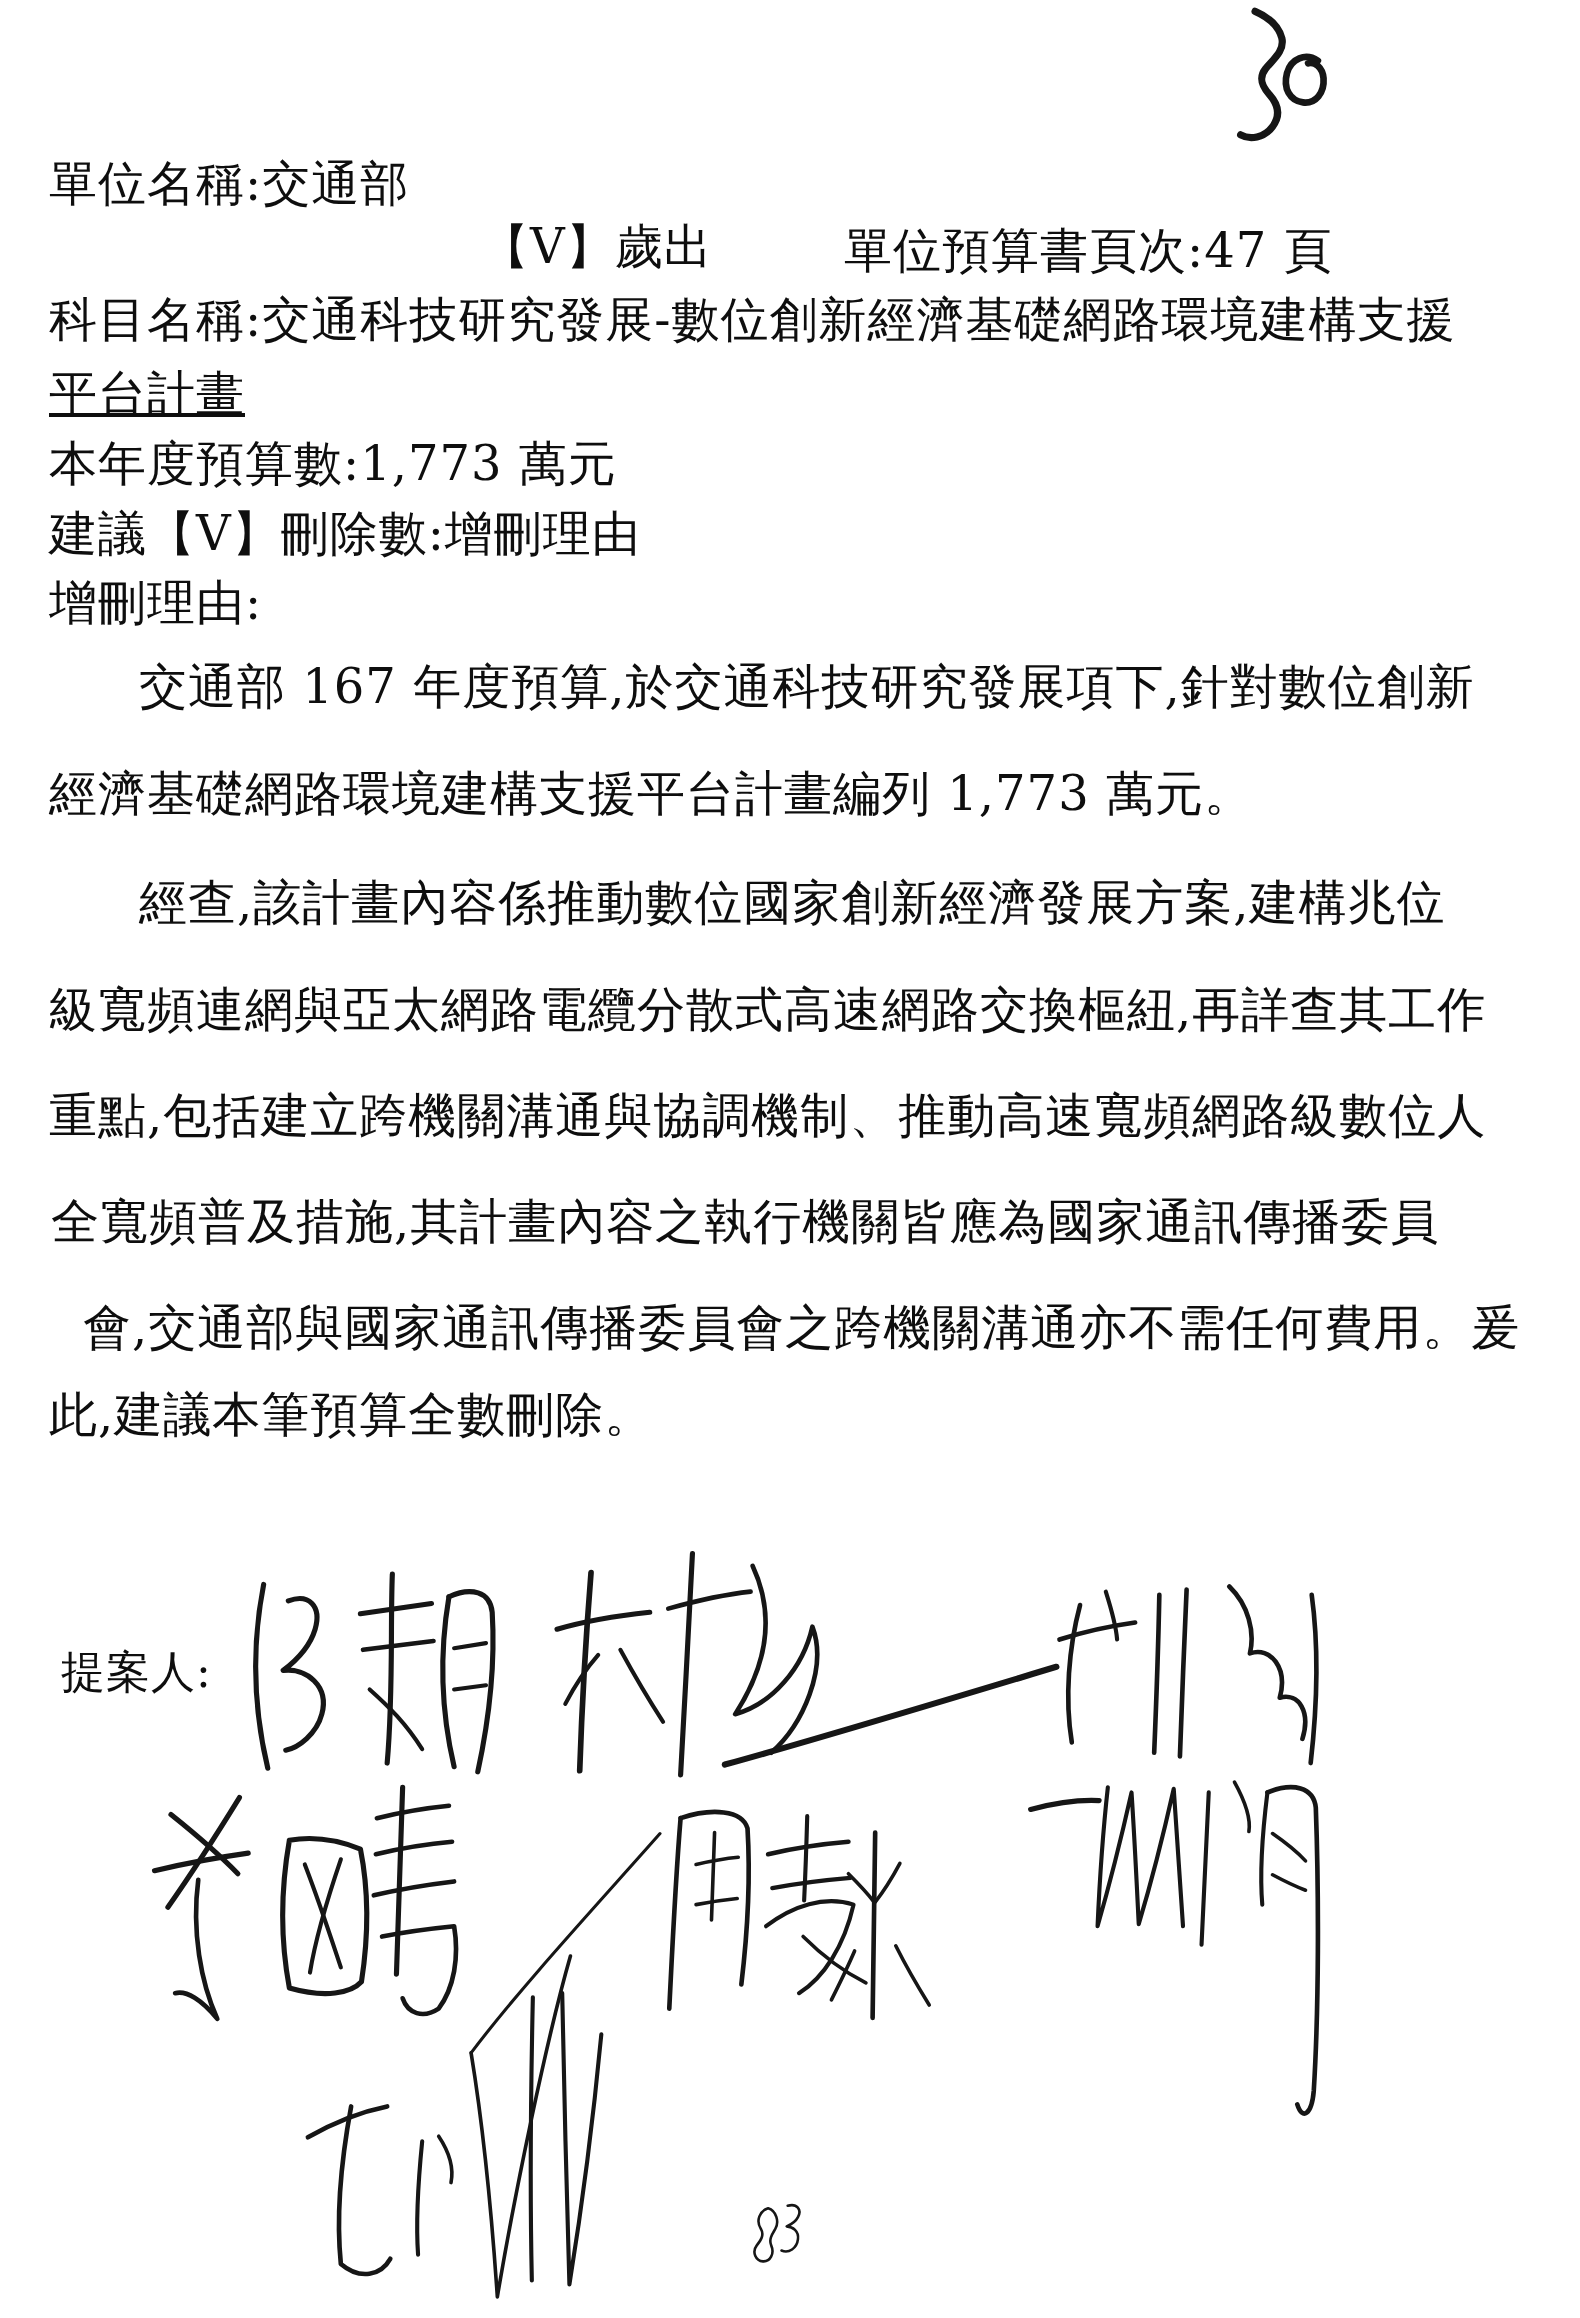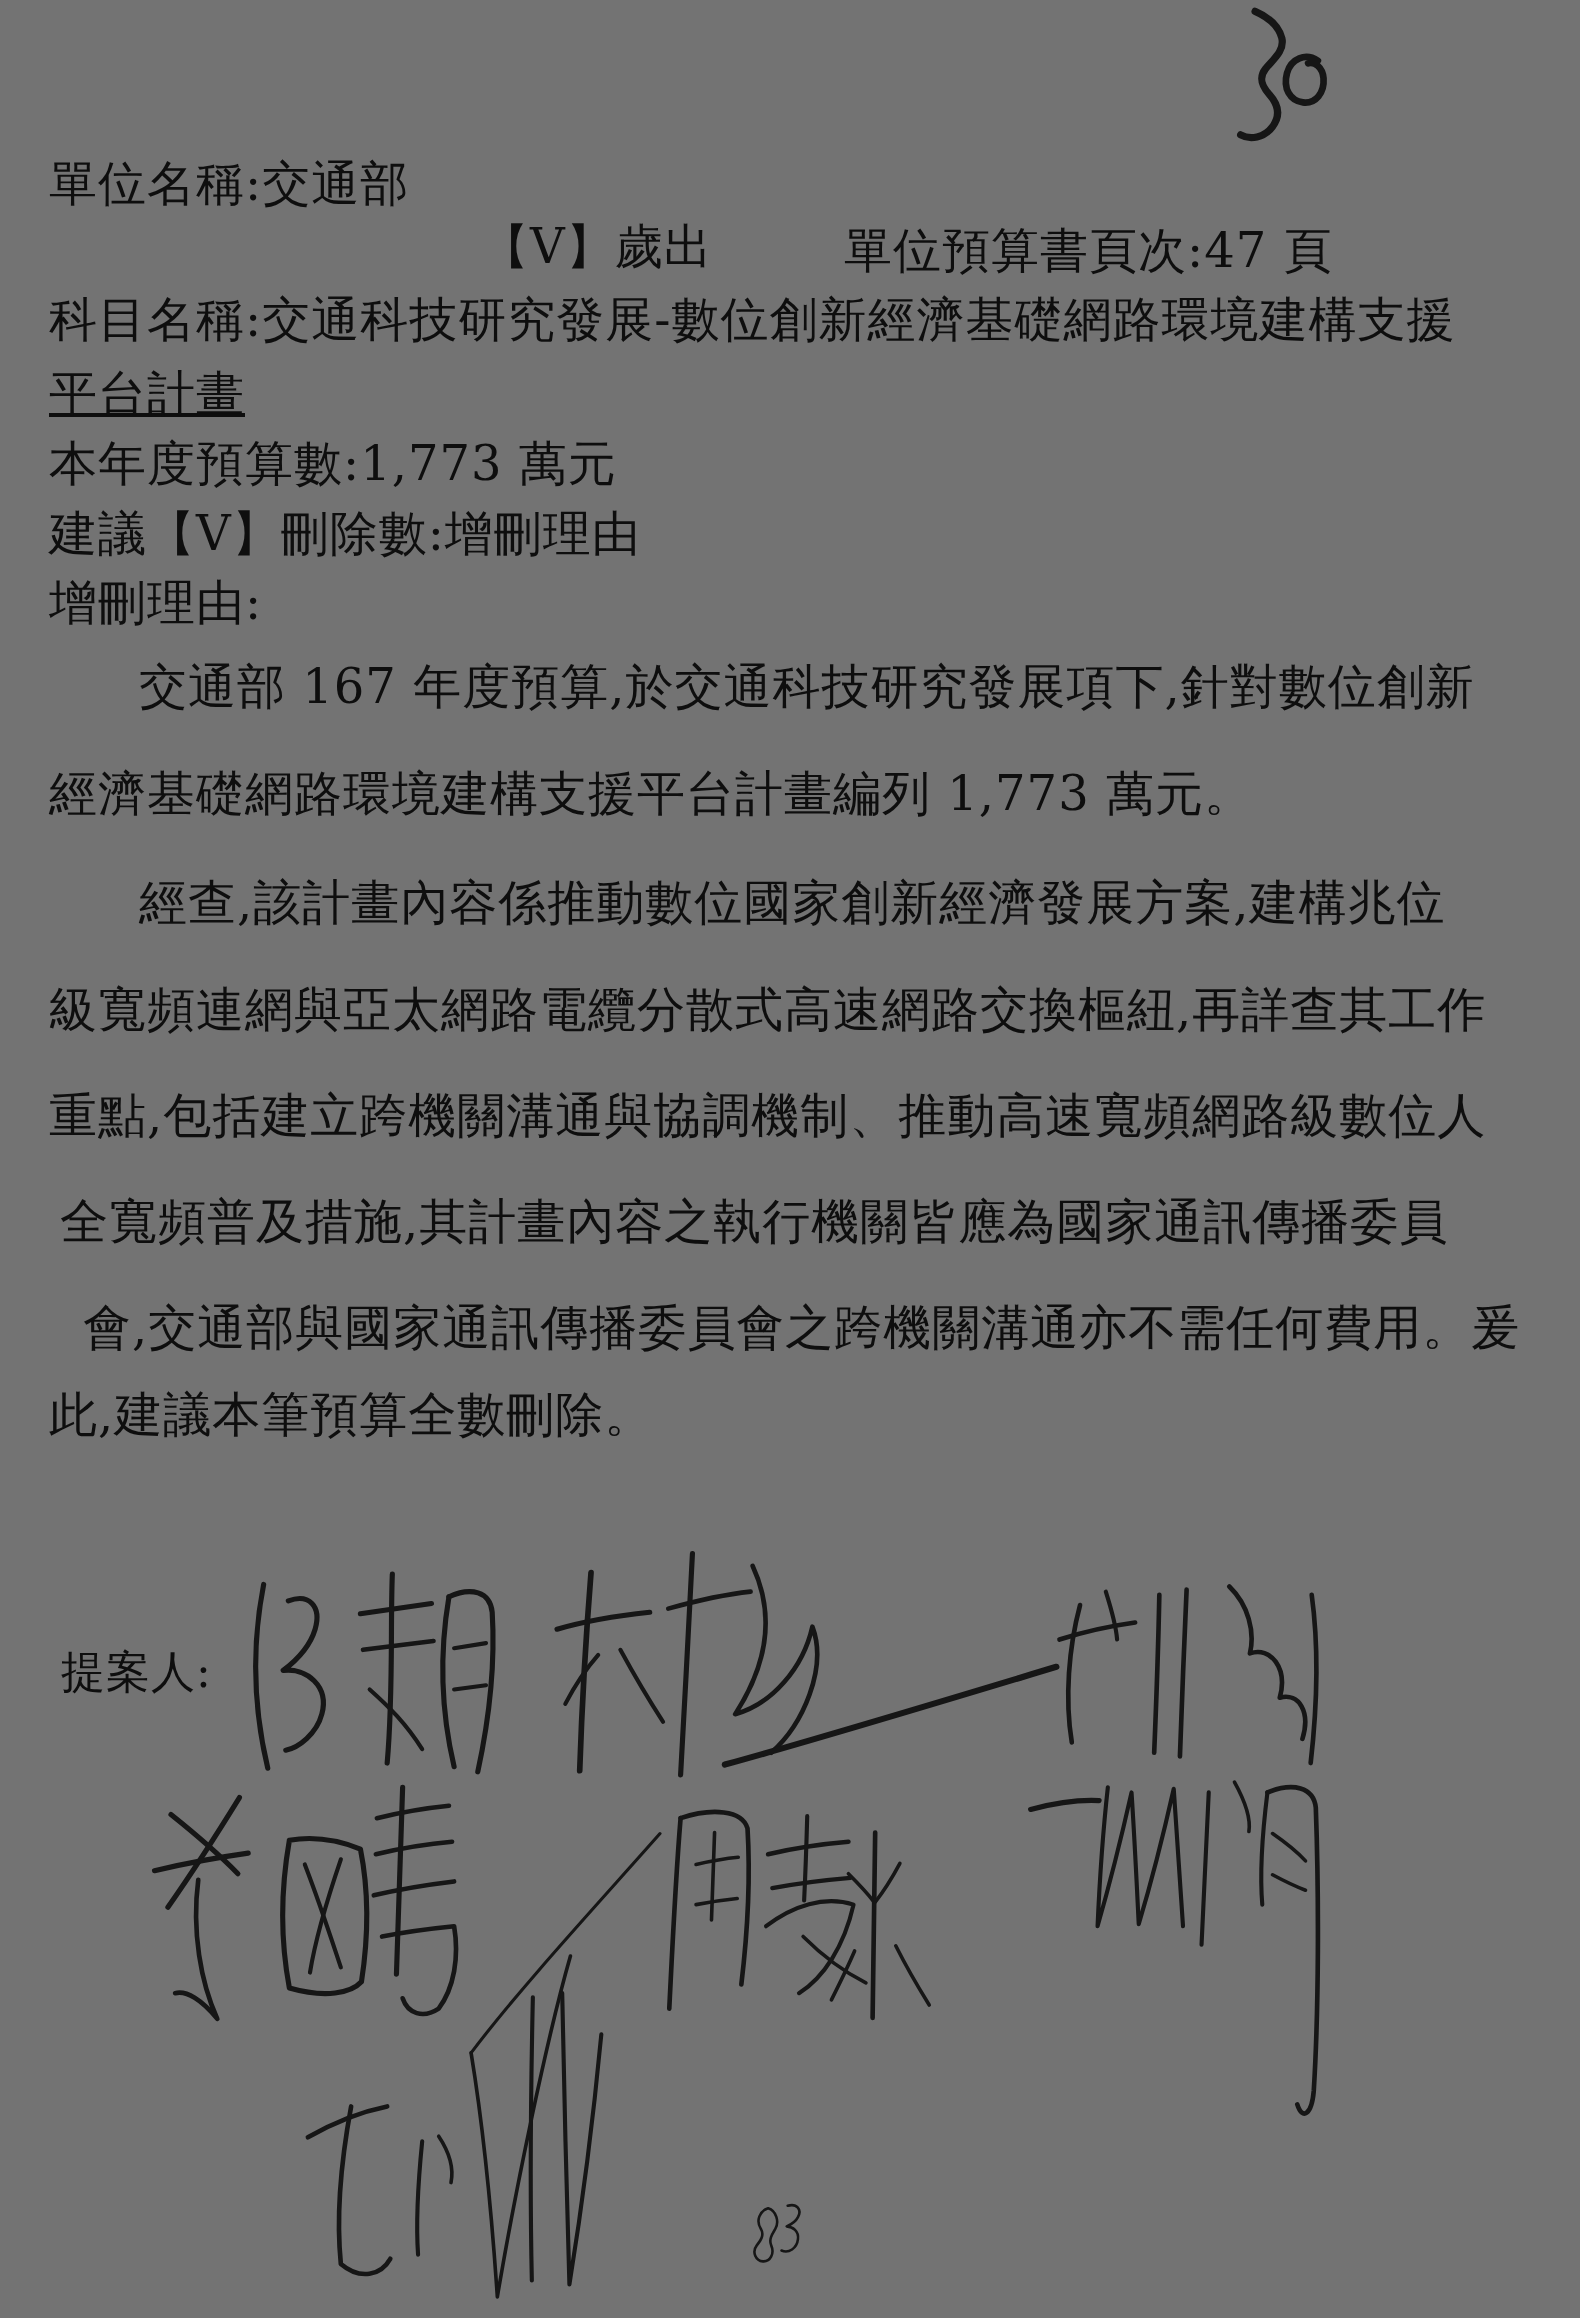--- a/index.html
+++ b/index.html
@@ -1,19 +1,19 @@
 <!DOCTYPE html>
 <html style="font-size:8.2px"><head>
 <meta charset="utf-8">
 <style>
   html,body{margin:0;padding:0;background:#e8e8e8;}
   .page{
     position:relative;
     width:1581px;height:2319px;
-    background:#737373;
+    background:#ffffff;
     overflow:hidden;
     font-family:"DejaVu Serif","Liberation Serif",serif;
     color:#0e0e0e;
   }
   .pline{
     position:absolute;
     font-size:48px;
     letter-spacing:1px;
     white-space:nowrap;
     line-height:1.25;
@@ -36,21 +36,21 @@
   <div class="pline" style="left:49px;top:363px;text-decoration:underline;">平台計畫</div>
   <div class="pline" style="left:49px;top:433px;">本年度預算數:1,773 萬元</div>
   <div class="pline" style="left:49px;top:503px;">建議【V】刪除數:增刪理由</div>
   <div class="pline" style="left:49px;top:572px;">增刪理由:</div>
 
   <div class="pline" style="left:139px;top:656px;">交通部 167 年度預算,於交通科技研究發展項下,針對數位創新</div>
   <div class="pline" style="left:49px;top:763px;">經濟基礎網路環境建構支援平台計畫編列 1,773 萬元。</div>
   <div class="pline" style="left:139px;top:872px;">經查,該計畫內容係推動數位國家創新經濟發展方案,建構兆位</div>
   <div class="pline" style="left:49px;top:979px;">級寬頻連網與亞太網路電纜分散式高速網路交換樞紐,再詳查其工作</div>
   <div class="pline" style="left:49px;top:1085px;text-align:right;">重點,包括建立跨機關溝通與協調機制、推動高速寬頻網路級數位人</div>
-  <div class="pline" style="left:60px;top:1191px;">全寬頻普及措施,其計畫內容之執行機關皆應為國家通訊傳播委員</div>
+  <div class="pline" style="left:51px;top:1191px;">全寬頻普及措施,其計畫內容之執行機關皆應為國家通訊傳播委員</div>
   <div class="pline" style="left:49px;top:1297px;margin-left:34px;">會,交通部與國家通訊傳播委員會之跨機關溝通亦不需任何費用。爰</div>
   <div class="pline" style="left:49px;top:1384px;">此,建議本筆預算全數刪除。</div>
 
   <div class="pline label-small" style="left:61px;top:1644px;">提案人:</div>
 
   <svg class="overlay" viewBox="0 0 3071 4505" aria-hidden="false">
 
     <g aria-label="30">
       <path class="ink" stroke-width="14" d="M2438,22 C2466,34 2484,52 2490,74 C2496,100 2470,118 2458,134 C2444,152 2452,168 2466,184 C2484,204 2488,224 2472,246 C2456,268 2428,272 2410,262"></path>
       <path class="ink" stroke-width="13" d="M2560,118 C2536,102 2508,114 2500,142 C2492,172 2506,196 2531,199 C2556,202 2573,180 2571,152 C2569,130 2553,119 2541,123"></path>

